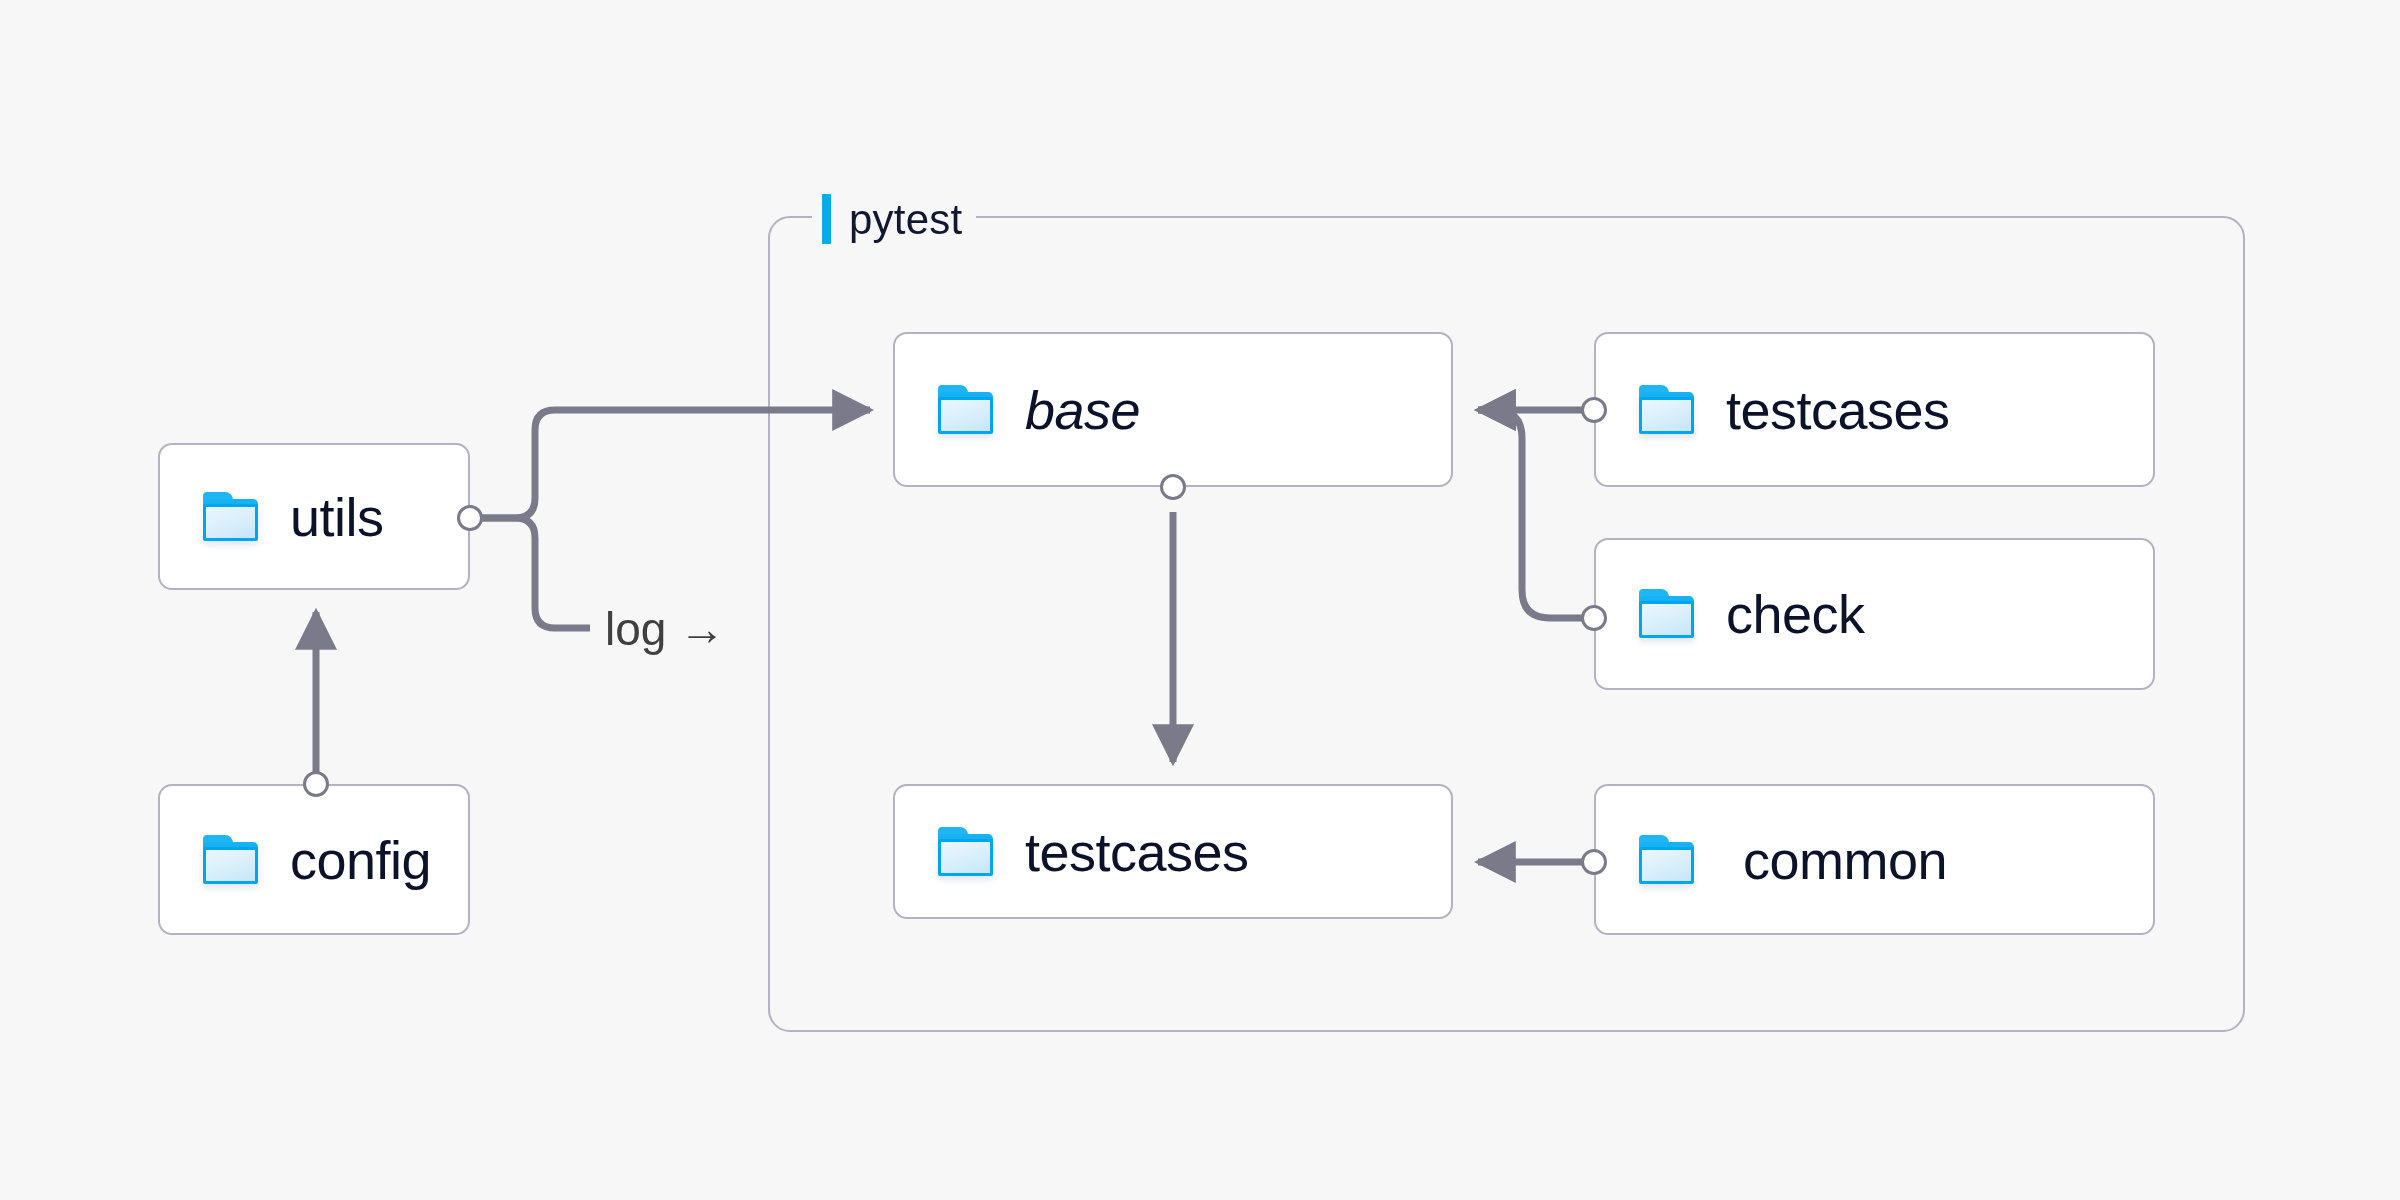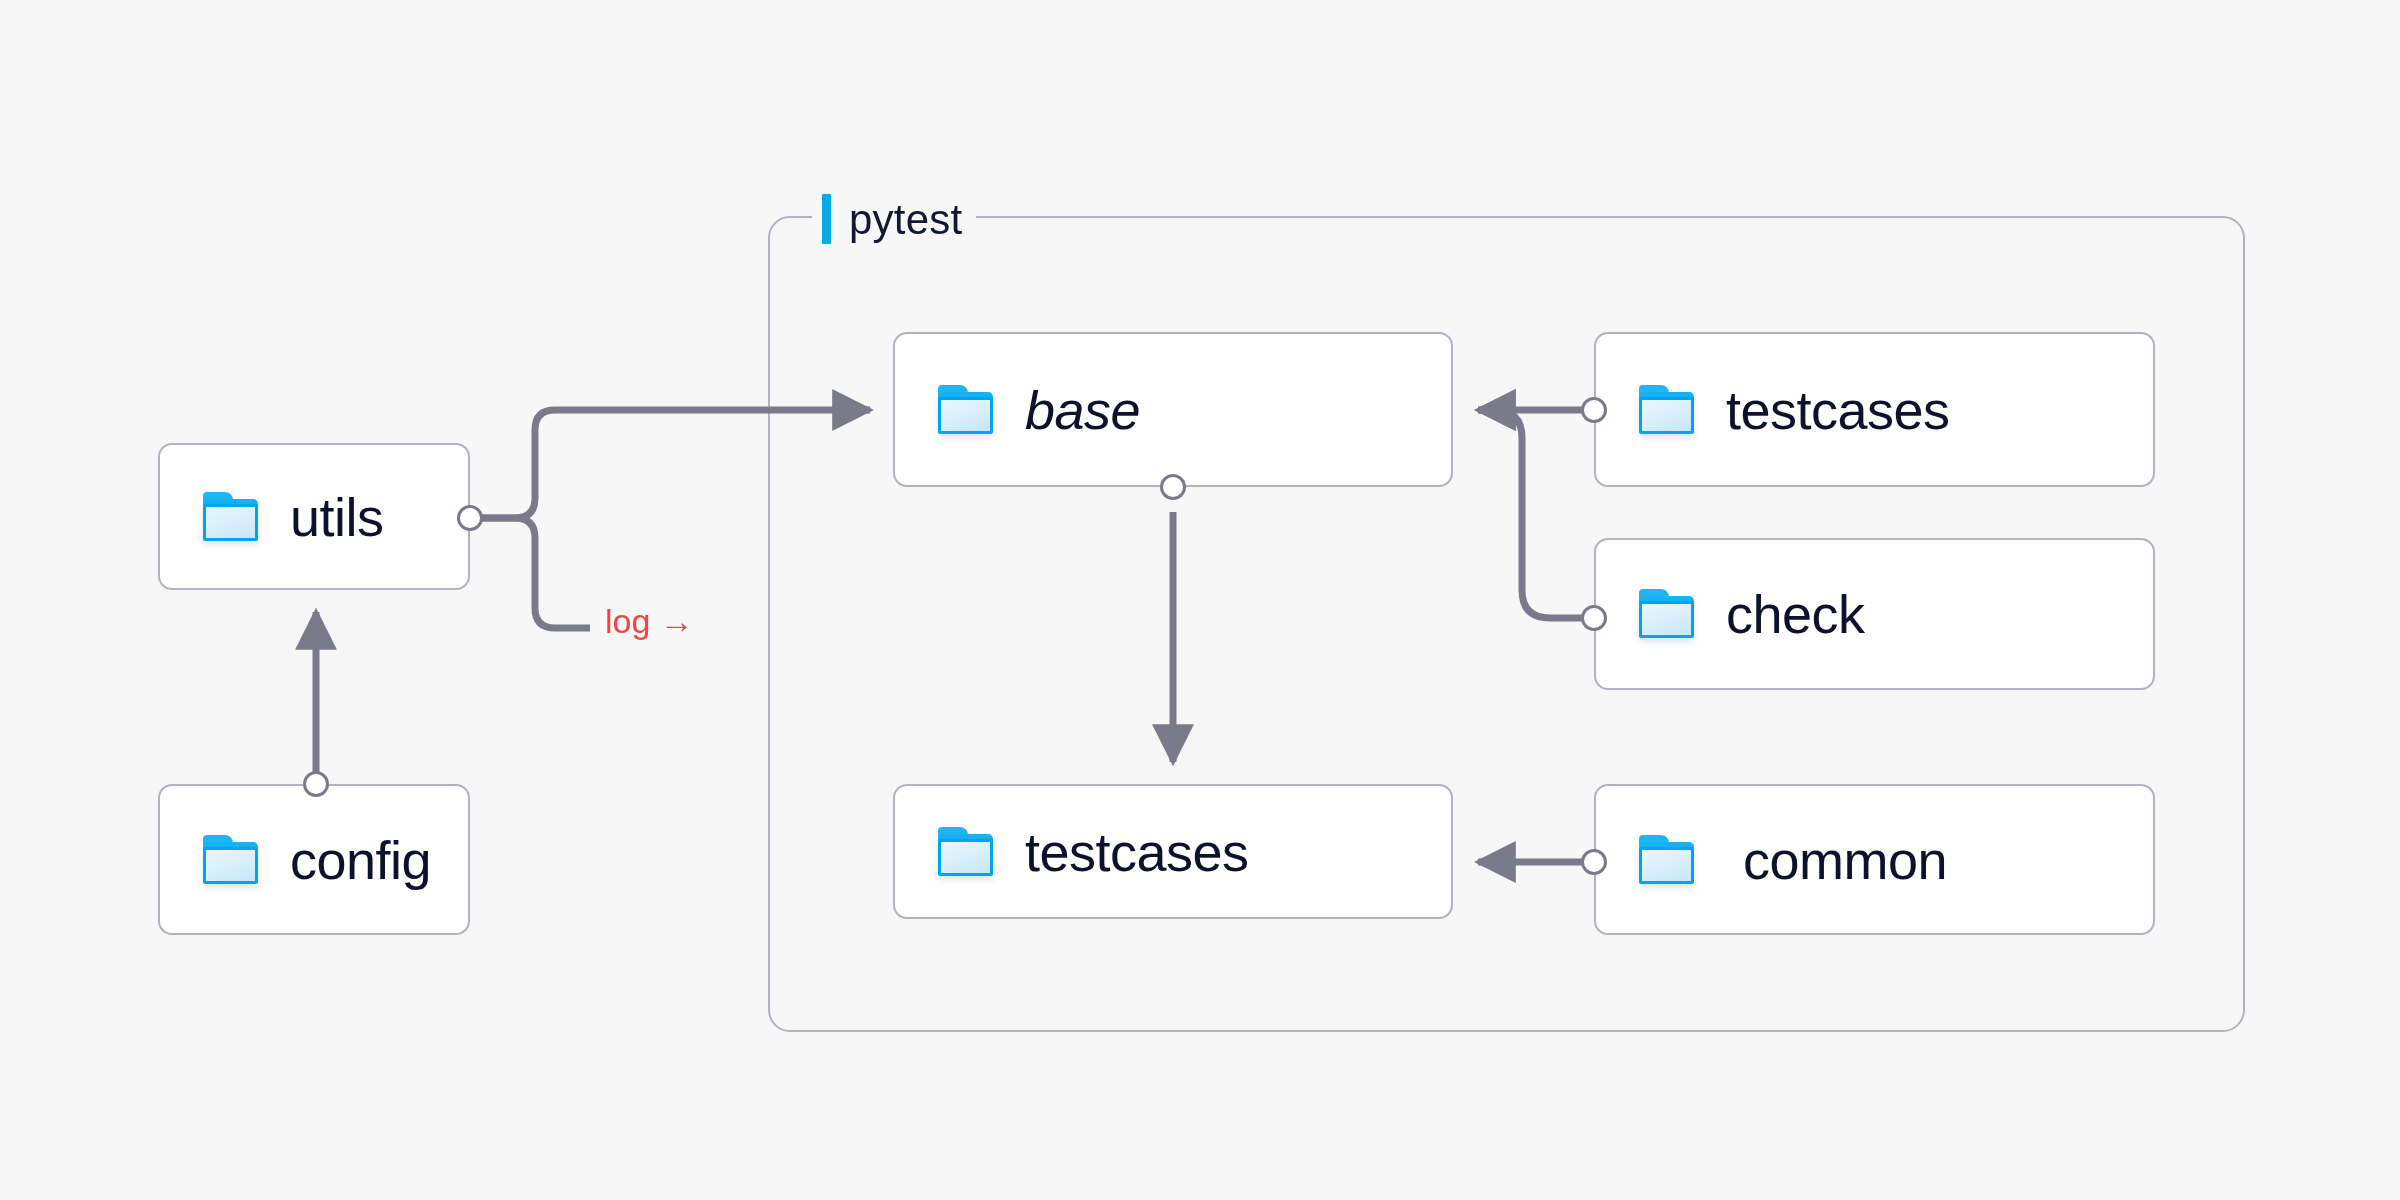--- a/index.html
+++ b/index.html
@@ -125,22 +125,22 @@
     left: 0;
     top: 0;
     width: 2400px;
     height: 1200px;
     pointer-events: none;
     z-index: 3;
   }
 
   .edge-label {
     position: absolute;
-    font-size: 34px;
-    color: #ef4444;
+    font-size: 46px;
+    color: #404040;
     white-space: nowrap;
     z-index: 5;
   }
 </style>
 </head>
 <body>
 
 <div id="canvas">
 
   <svg id="edges" viewBox="0 0 2400 1200">

